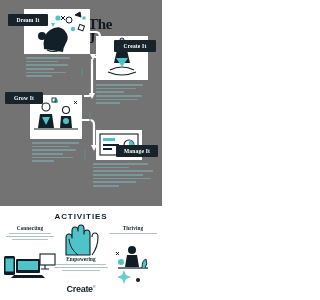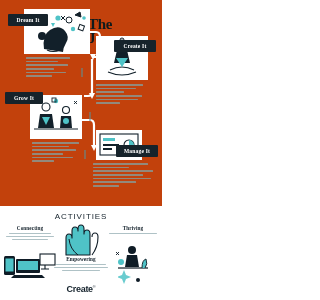--- a/index.html
+++ b/index.html
@@ -8,21 +8,21 @@
     background:#ffffff;
     font-family:"Liberation Sans", sans-serif;
     -webkit-font-smoothing:antialiased;
   }
   .poster{position:relative;width:162px;height:300px;}
 
   
   .journey{
     position:relative;
     width:162px;height:206px;
-    background:#c2410c;
+    background:#737373;
     overflow:hidden;
   }
   .title{
     position:absolute;left:88px;top:7px;
     width:68px;
     font-family:"Liberation Serif", serif;
     font-weight:bold;
     font-size:15px;line-height:14px;
     color:#0f1a1c;
     letter-spacing:-0.3px;
@@ -75,21 +75,21 @@
     position:absolute;
     width:2px;height:9px;background:#5f8e92;opacity:.55;
   }
 
   
   .activities{
     position:relative;width:162px;height:94px;background:#ffffff;
   }
   .act-title{
     position:absolute;left:0;top:6px;width:162px;text-align:center;
-    font-size:8px;font-weight:normal;letter-spacing:.9px;color:#12202a;
+    font-size:8px;font-weight:bold;letter-spacing:.9px;color:#12202a;
   }
   .act{position:absolute;text-align:center;}
   .act-h{
     font-family:"Liberation Serif", serif;
     font-weight:bold;font-size:5.2px;color:#12202a;
     letter-spacing:.1px;margin-bottom:2px;
   }
   .act-sub .tline{height:1.25px;background:#9bb3b8;opacity:.8;margin:0 auto 1.6px auto;}
 
   .act-connecting{left:4px;top:19px;width:52px;}

